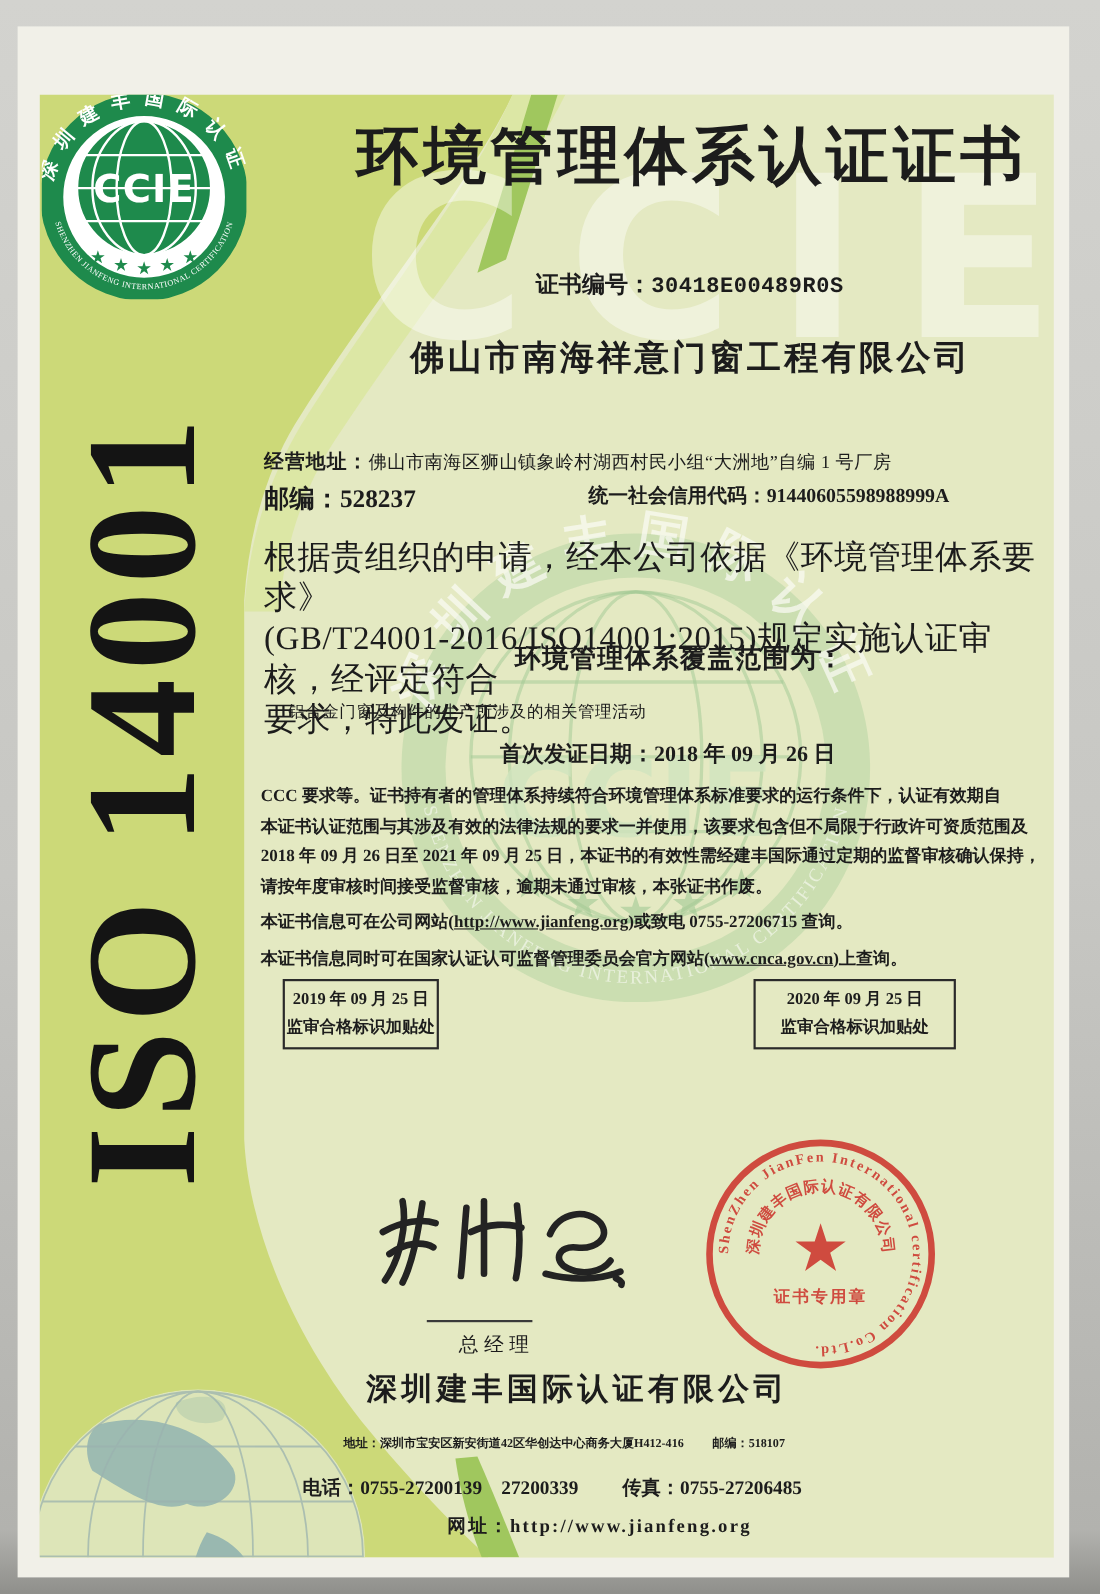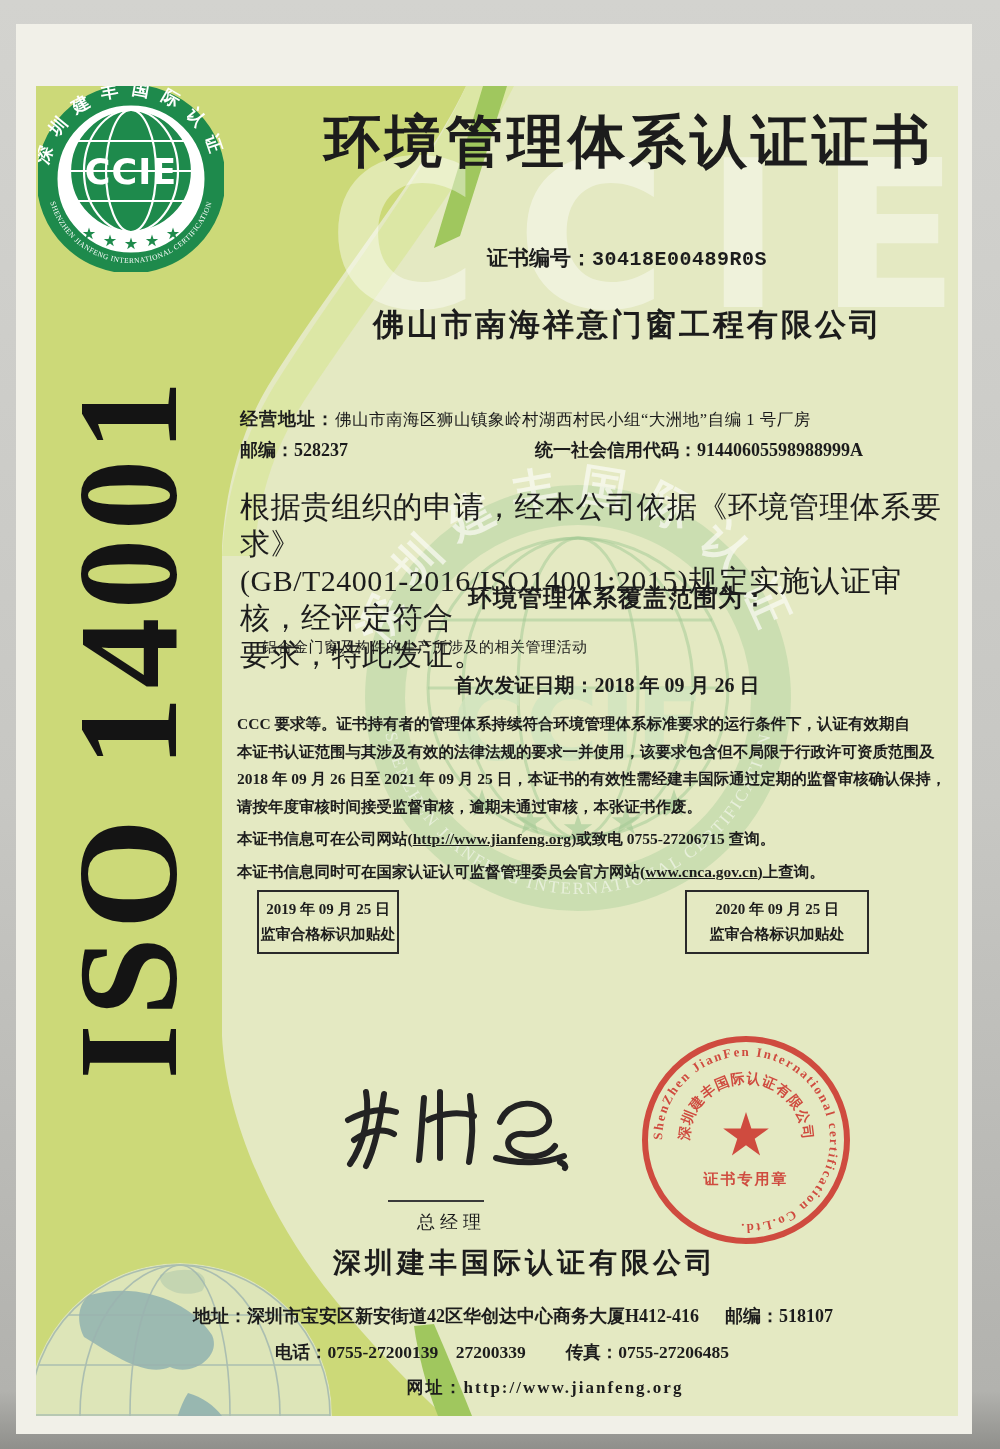--- a/index.html
+++ b/index.html
@@ -22,21 +22,21 @@
   .title{position:absolute;left:0;top:18px;width:100%;text-align:center;padding-left:86px;box-sizing:border-box;
          font-size:57px;font-weight:700;letter-spacing:4px;white-space:nowrap;}
   .certno{position:absolute;left:271px;top:158px;font-size:21px;font-weight:700;}
   .certno .num{font-family:Liberation Mono, monospace;font-size:20px;font-weight:700;letter-spacing:0.5px;}
   .company{position:absolute;left:0;top:218px;width:100%;text-align:center;padding-left:84px;box-sizing:border-box;
            font-size:31px;font-weight:700;letter-spacing:3px;white-space:nowrap;}
   .addr-row{position:absolute;left:24px;width:710px;font-size:17px;white-space:nowrap;}
   .addr-row .lbl{font-size:18px;font-weight:700;letter-spacing:1px;}
   .addr-row .val{font-size:16.5px;letter-spacing:0.5px;}
   .row-postal{position:absolute;left:24px;top:352px;width:710px;height:28px;}
-  .row-postal .postal{position:absolute;left:0;top:0;font-size:18px;font-weight:700;}
+  .row-postal .postal{position:absolute;left:0;top:0;font-size:23px;font-weight:700;}
   .row-postal .credit{position:absolute;left:295px;top:0;font-size:18px;font-weight:700;}
   .row-postal .v{font-weight:700;}
   .para{position:absolute;left:24px;top:402px;width:714px;font-size:30px;line-height:37px;letter-spacing:0.5px;}
   .scope-h{position:absolute;left:0;top:496px;width:100%;text-align:center;padding-left:64px;box-sizing:border-box;
            font-size:24px;font-weight:700;letter-spacing:1px;}
   .scope-t{position:absolute;left:0;top:552px;width:100%;text-align:left;padding-left:46px;box-sizing:border-box;
            font-size:15px;letter-spacing:0.5px;}
   .issue{position:absolute;left:0;top:586px;width:100%;text-align:center;padding-left:42px;box-sizing:border-box;
          font-size:20px;font-weight:700;}
   .notes{position:absolute;left:21px;top:624px;width:717px;font-size:15.5px;font-weight:700;}
@@ -47,21 +47,21 @@
            text-align:center;font-size:15px;font-weight:700;padding-top:5px;line-height:25px;background:transparent;}
   .sticker.s1{left:221px;width:142px;}
   .sticker.s2{left:649px;width:184px;}
   .sig-svg{position:absolute;left:300px;top:978px;width:250px;height:120px;}
   .sig-line{position:absolute;left:352px;top:1114px;width:96px;border-bottom:2.5px solid #3a3a3a;}
   .sig-title{position:absolute;left:381px;top:1124px;font-size:18px;letter-spacing:5px;}
   .seal-svg{position:absolute;left:600px;top:944px;width:220px;height:220px;opacity:0.9;}
   .issuer-name{position:absolute;left:0;top:1158px;width:100%;text-align:center;padding-left:56px;box-sizing:border-box;
                font-size:28px;font-weight:700;letter-spacing:4px;}
   .f-row{position:absolute;width:100%;text-align:center;box-sizing:border-box;font-weight:700;white-space:nowrap;}
-  .f-addr{top:1218px;font-size:18px;padding-left:32px;}
+  .f-addr{top:1218px;font-size:11px;padding-left:32px;}
   .f-phone{top:1254px;font-size:17.5px;padding-left:10px;}
   .f-web{top:1290px;font-size:17px;letter-spacing:2px;padding-left:52px;margin-left:22px;}
   .gap1{display:inline-block;width:26px;}
   .gap2{display:inline-block;width:40px;}
 </style>
 </head>
 <body>
 
 <div class="page">
   <div class="sheet"></div>

